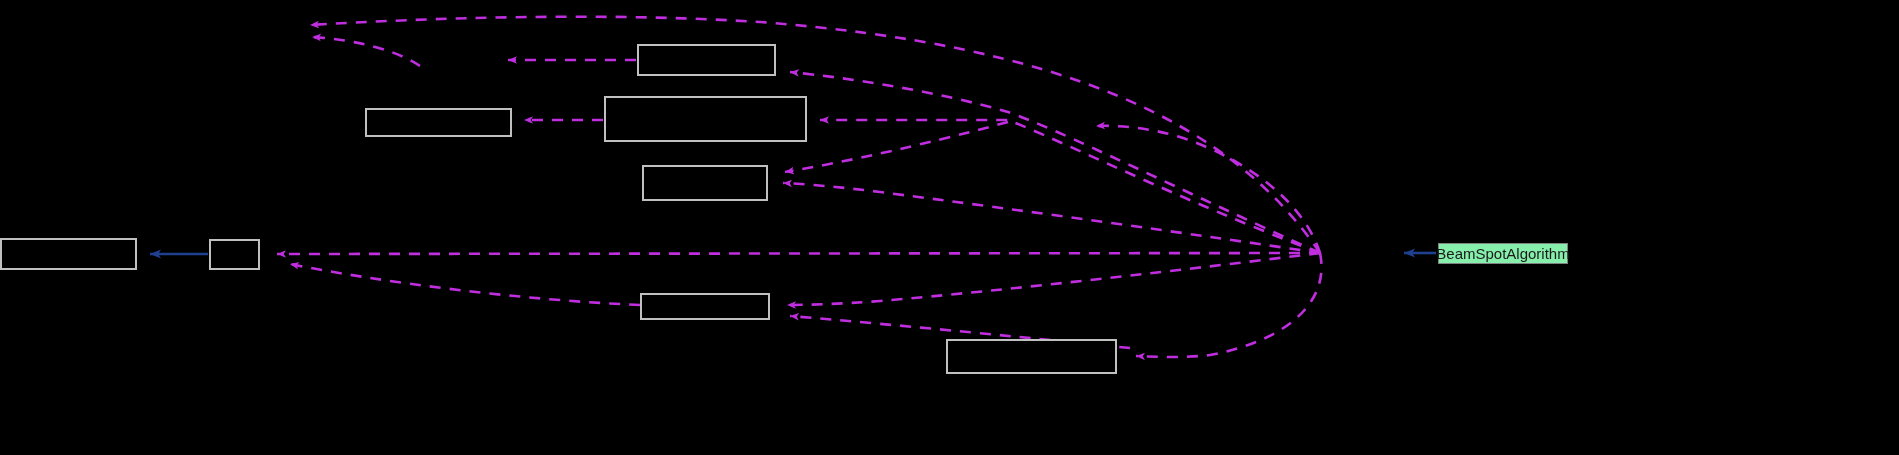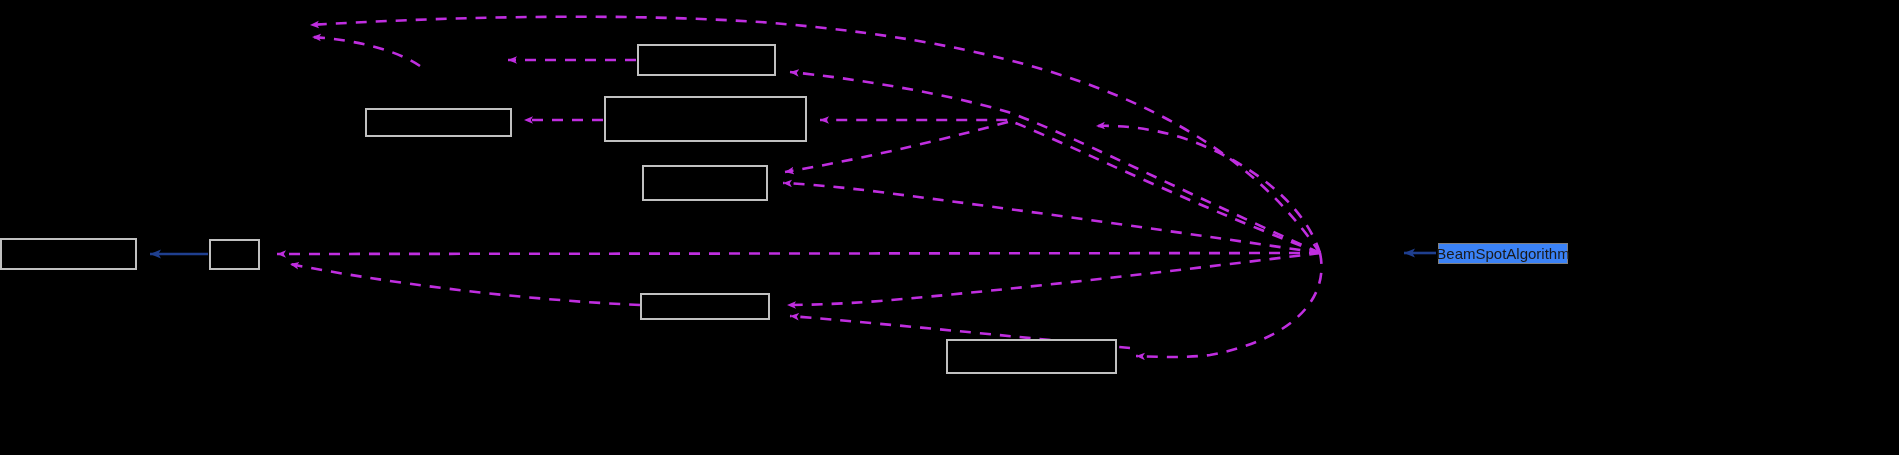--- a/index.html
+++ b/index.html
@@ -13,21 +13,21 @@
     font-family:"Liberation Sans", sans-serif;
   }
   svg.edges{position:absolute;left:0;top:0;width:1899px;height:455px;}
   .node{
     position:absolute;
     box-sizing:border-box;
     background:#000000;
     border:2px solid #c0c0c0;
   }
   .node.labeled{
-    background:#3b82f6;
+    background:#86efac;
     border:1px solid #808080;
     color:#1a1a1a;
     font-size:15px;
     line-height:1;
     display:flex;
     align-items:center;
     justify-content:center;
     white-space:nowrap;
     letter-spacing:0px;
   }

